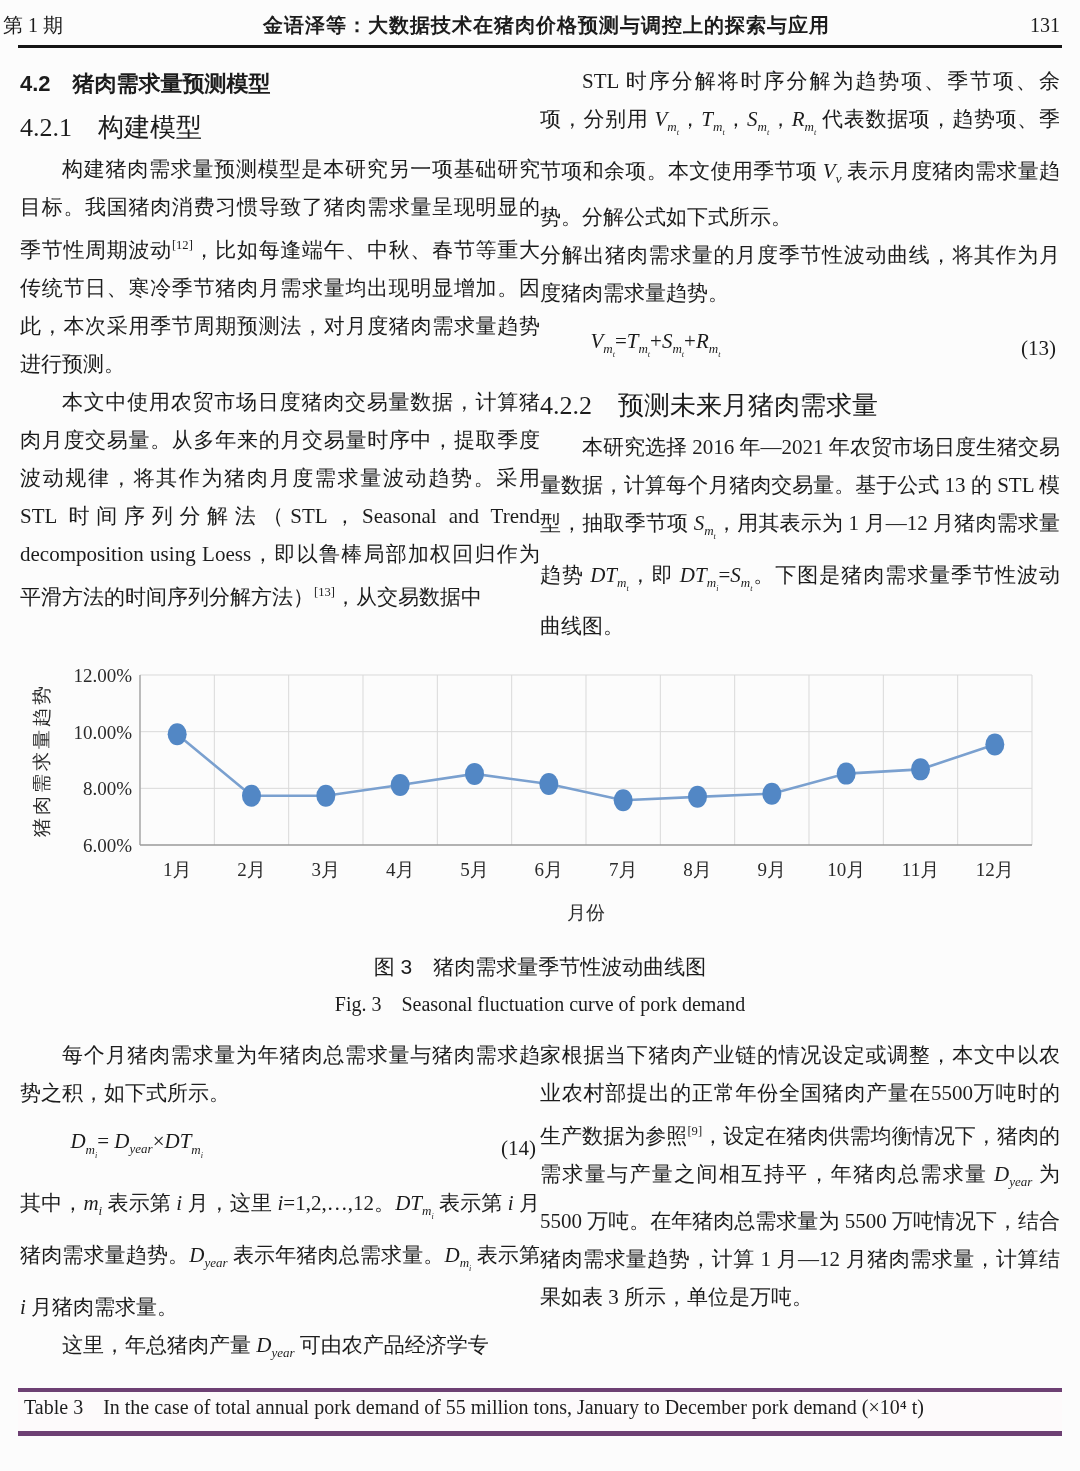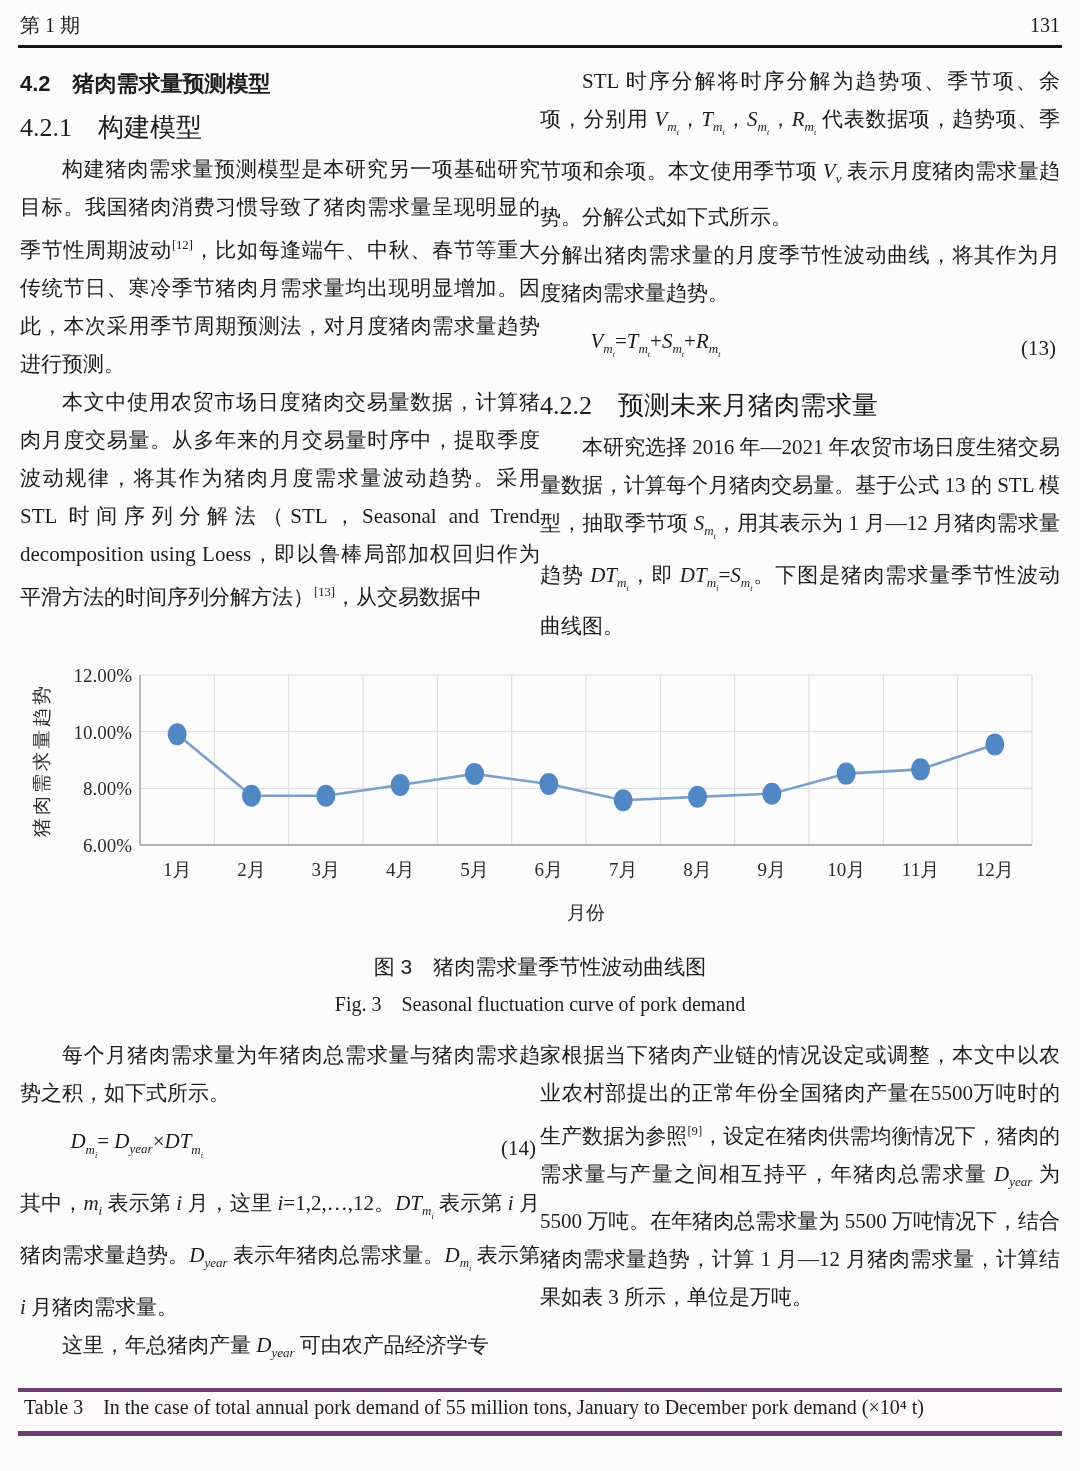--- a/index.html
+++ b/index.html
@@ -5,21 +5,21 @@
   * { margin:0; padding:0; box-sizing:border-box; }
   html,body { width:1080px; }
   body {
     height:1471px; overflow:hidden;
     background:#fcfcfc; color:#1c1c1c;
     font-family:"Liberation Serif","DejaVu Serif",serif;
   }
   
   .pg-header {
     display:flex; align-items:baseline; justify-content:space-between;
-    padding:12px 20px 6px 20px; font-size:20px;
+    padding:12px 20px 6px 3px; font-size:20px;
   }
   .pg-header .jtitle { font-weight:700; font-size:20px; letter-spacing:1px; }
   .header-rule { border-bottom:3.5px solid #161616; margin:0 18px; }
   
   .cols { display:flex; padding:14px 20px 0 20px; }
   .col { flex:1; min-width:0; }
   .body-text {
     font-size:21px; line-height:38px; text-align:justify;
   }
   .body-text.indent { text-indent:2em; }
@@ -55,20 +55,21 @@
     font-family:"Liberation Sans","DejaVu Sans",sans-serif;
     font-weight:700; font-size:20px; padding:10px 6px 4px 6px;
   }
   .tbl-cap-en { font-size:20px; padding:2px 6px 10px 6px; }
 </style>
 </head>
 <body>
 
 <div class="pg-header">
   <span>第 1 期</span>
+  <span class="jtitle">金语泽等：大数据技术在猪肉价格预测与调控上的探索与应用</span>
   <span>131</span>
 </div>
 <div class="header-rule"></div>
 
 <div class="cols">
   <div class="col">
     <div class="h-bold">4.2　猪肉需求量预测模型</div>
     <div class="h-plain">4.2.1　构建模型</div>
     <p class="body-text indent">构建猪肉需求量预测模型是本研究另一项基础研究目标。我国猪肉消费习惯导致了猪肉需求量呈现明显的季节性周期波动<sup>[12]</sup>，比如每逢端午、中秋、春节等重大传统节日、寒冷季节猪肉月需求量均出现明显增加。因此，本次采用季节周期预测法，对月度猪肉需求量趋势进行预测。</p>
     <p class="body-text indent">本文中使用农贸市场日度猪肉交易量数据，计算猪肉月度交易量。从多年来的月交易量时序中，提取季度波动规律，将其作为猪肉月度需求量波动趋势。采用 STL 时间序列分解法（STL，Seasonal and Trend decomposition using Loess，即以鲁棒局部加权回归作为平滑方法的时间序列分解方法）<sup>[13]</sup>，从交易数据中</p>

